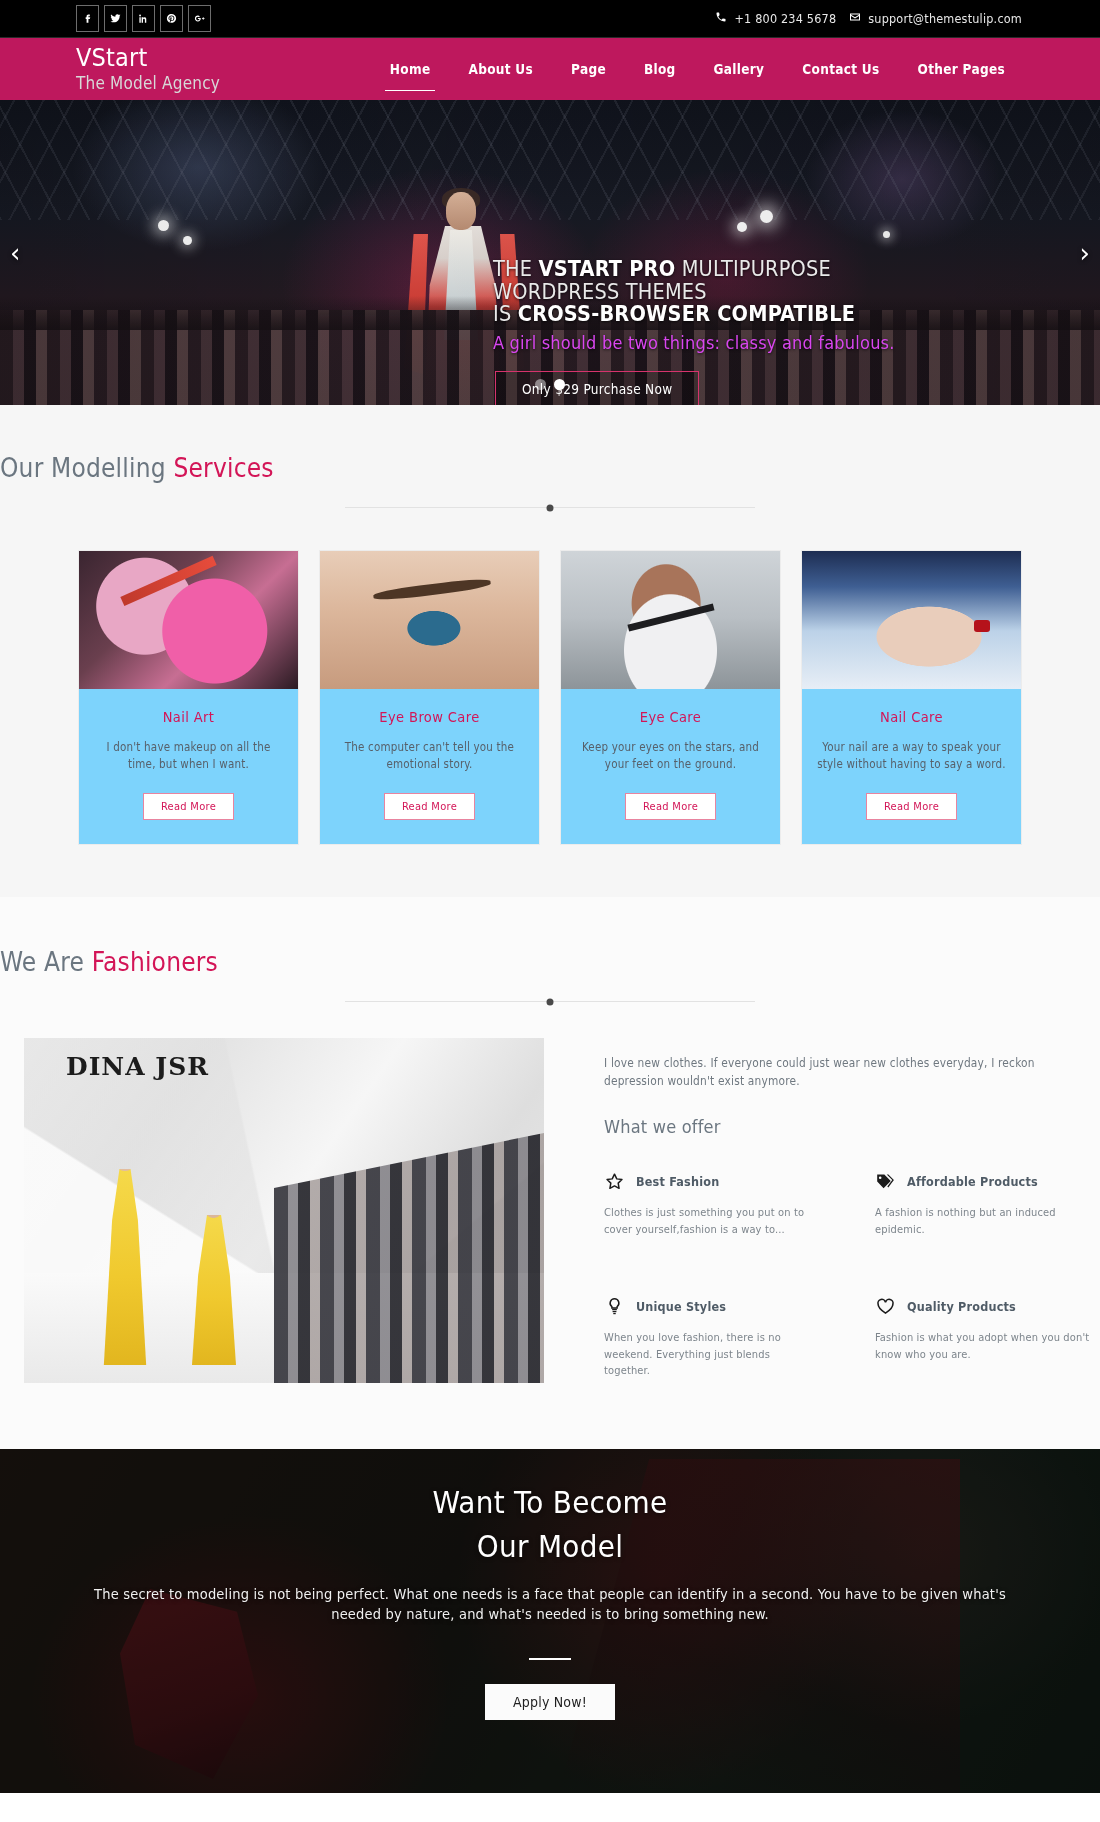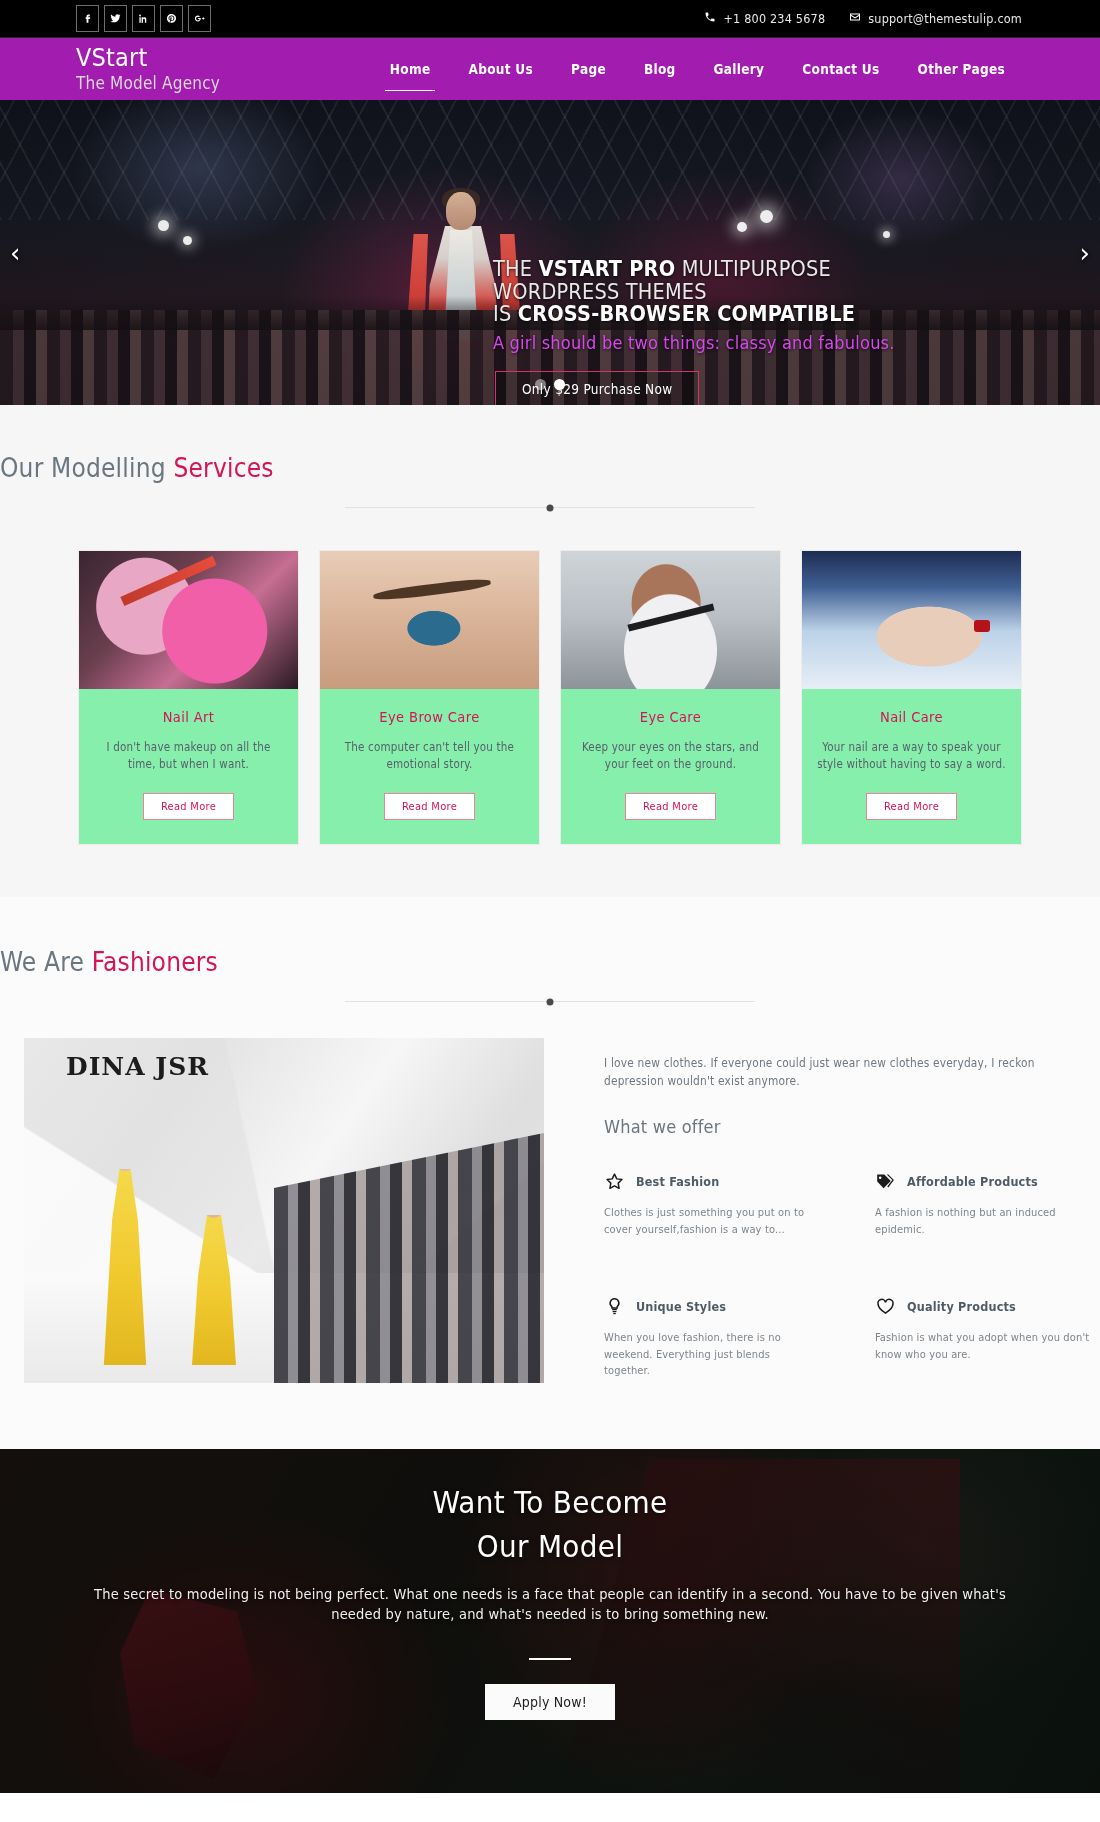--- a/index.html
+++ b/index.html
@@ -24,33 +24,33 @@
   .social-list { display: flex; gap: 5px; }
   .social-btn {
     width: 23px; height: 27px;
     border: 1px solid #6d6d6d;
     display: flex; align-items: center; justify-content: center;
     color: #ffffff;
     background: transparent;
     cursor: pointer;
   }
   .social-btn svg { width: 11px; height: 11px; fill: #ffffff; }
-  .contact-group { display: flex; align-items: center; gap: 24px; }
+  .contact-group { display: flex; align-items: center; gap: 13px; }
   .contact-item {
     display: flex; align-items: center; gap: 7px;
     color: #e8e8e8;
     font-size: 12.5px;
     font-family: "DejaVu Sans Condensed", "Liberation Sans Narrow", "Liberation Sans", sans-serif;
     letter-spacing: .2px;
   }
   .contact-item svg { width: 12px; height: 12px; fill: #ffffff; flex: none; }
 
   
   .header {
-    background: #a21caf;
+    background: #be185d;
     height: 62px;
     display: flex;
     align-items: center;
     padding: 0 76px;
     position: relative;
   }
   .brand { display: flex; flex-direction: column; }
   .brand-name {
     color: #ffffff;
     font-size: 25px;
@@ -275,21 +275,21 @@
   }
   .cards {
     display: flex;
     gap: 20px;
     justify-content: center;
     margin-top: 42px;
     padding: 0 78px;
   }
   .card {
     flex: 1;
-    background: #86efac;
+    background: #7dd3fc;
     border: 1px solid #ececec;
     display: flex;
     flex-direction: column;
   }
   .card-img { height: 138px; width: 100%; position: relative; overflow: hidden; }
   .card-img.nail-art {
     background:
       radial-gradient(circle at 62% 58%, #f05fa8 0 52px, transparent 53px),
       radial-gradient(circle at 30% 40%, #e8a7c5 0 48px, transparent 49px),
       linear-gradient(135deg, #3a2530 0%, #6a3f4e 35%, #c76e93 62%, #2a1a22 100%);

